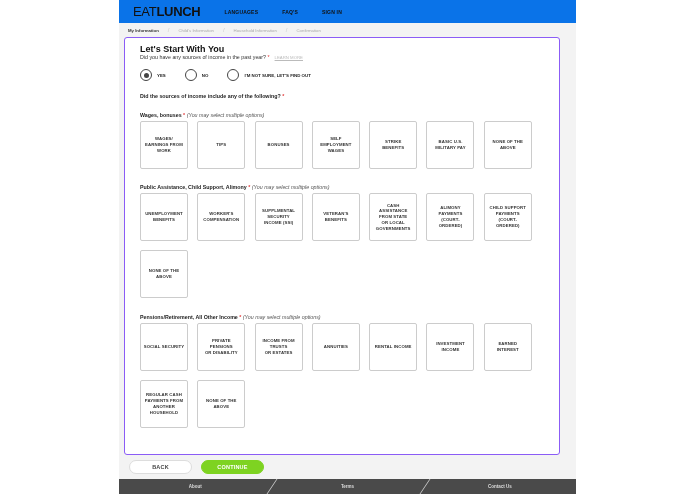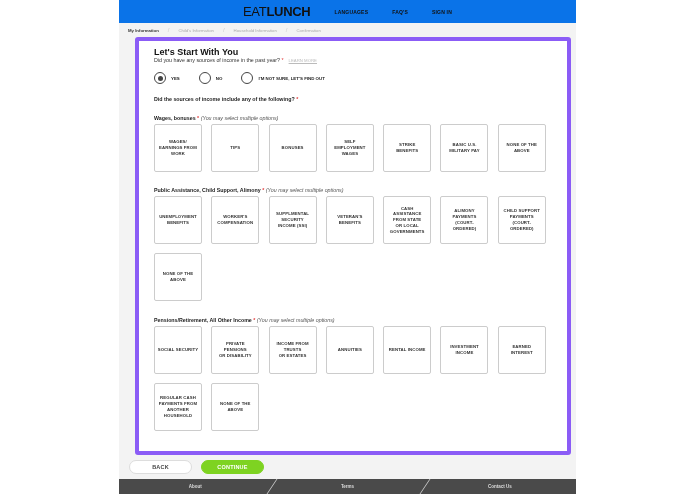--- a/index.html
+++ b/index.html
@@ -1,27 +1,27 @@
 <!DOCTYPE html>
 <html><head>
 <meta charset="utf-8">
 <style>
   * { box-sizing: border-box; margin: 0; padding: 0; }
   html, body { width: 695px; height: 494px; overflow: hidden; background: #ffffff; font-family: "Liberation Sans", sans-serif; color: #222; }
   .frame { position: absolute; left: 119px; top: 0; width: 457px; height: 494px; background: #f3f3f3; }
-  .header { height: 23px; background: #0a73e8; display: flex; align-items: center; padding: 0 14px; justify-content: center; }
+  .header { height: 23px; background: #0a73e8; display: flex; align-items: center; padding: 0 14px; justify-content: flex-start; }
   .logo { font-size: 13px; color: #111; letter-spacing: -0.3px; }
   .logo .thin { font-weight: normal; }
   .logo .bold { font-weight: bold; }
   .nav { display: flex; gap: 0; }
   .nav a { font-size: 5px; font-weight: bold; color: #111; text-decoration: none; letter-spacing: 0.2px; margin-left: 24px; }
   .crumbs { height: 14px; display: flex; align-items: center; padding-left: 9px; font-size: 4.3px; color: #aaa; }
   .crumbs .active { color: #333; font-weight: bold; }
   .crumbs .sep { margin: 0 9px; color: #ccc; font-size: 6px; }
-  .card { position: absolute; left: 16px; top: 37px; width: 436px; height: 418px; background: #fff; border: 4px solid #8b5cf6; border-radius: 3px; padding: 0 15px; }
+  .card { position: absolute; left: 5px; top: 37px; width: 436px; height: 418px; background: #fff; border: 1px solid #8b5cf6; border-radius: 3px; padding: 0 15px; }
   .h1 { font-size: 9px; font-weight: bold; margin-top: 6px; color: #111; }
   .q1 { font-size: 5.3px; color: #333; margin-top: 0px; display: flex; align-items: baseline; }
   .req { color: #e23a3a; }
   .learn { font-size: 4.3px; color: #bbb; margin-left: 5px; text-decoration: underline; }
   .radios { display: flex; align-items: center; margin-top: 9px; padding-left: 0; }
   .radio { display: flex; align-items: center; margin-right: 19px; font-size: 4.4px; font-weight: bold; color: #222; }
   .radio .circle { width: 12px; height: 12px; border: 1px solid #444; border-radius: 50%; margin-right: 5px; display: flex; align-items: center; justify-content: center; }
   .radio .dot { width: 5px; height: 5px; border-radius: 50%; background: #444; }
   .q2 { font-size: 5.3px; font-weight: bold; margin-top: 12px; color: #222; }
   .section-label { font-size: 5.3px; font-weight: bold; color: #222; margin-top: 13px; }

